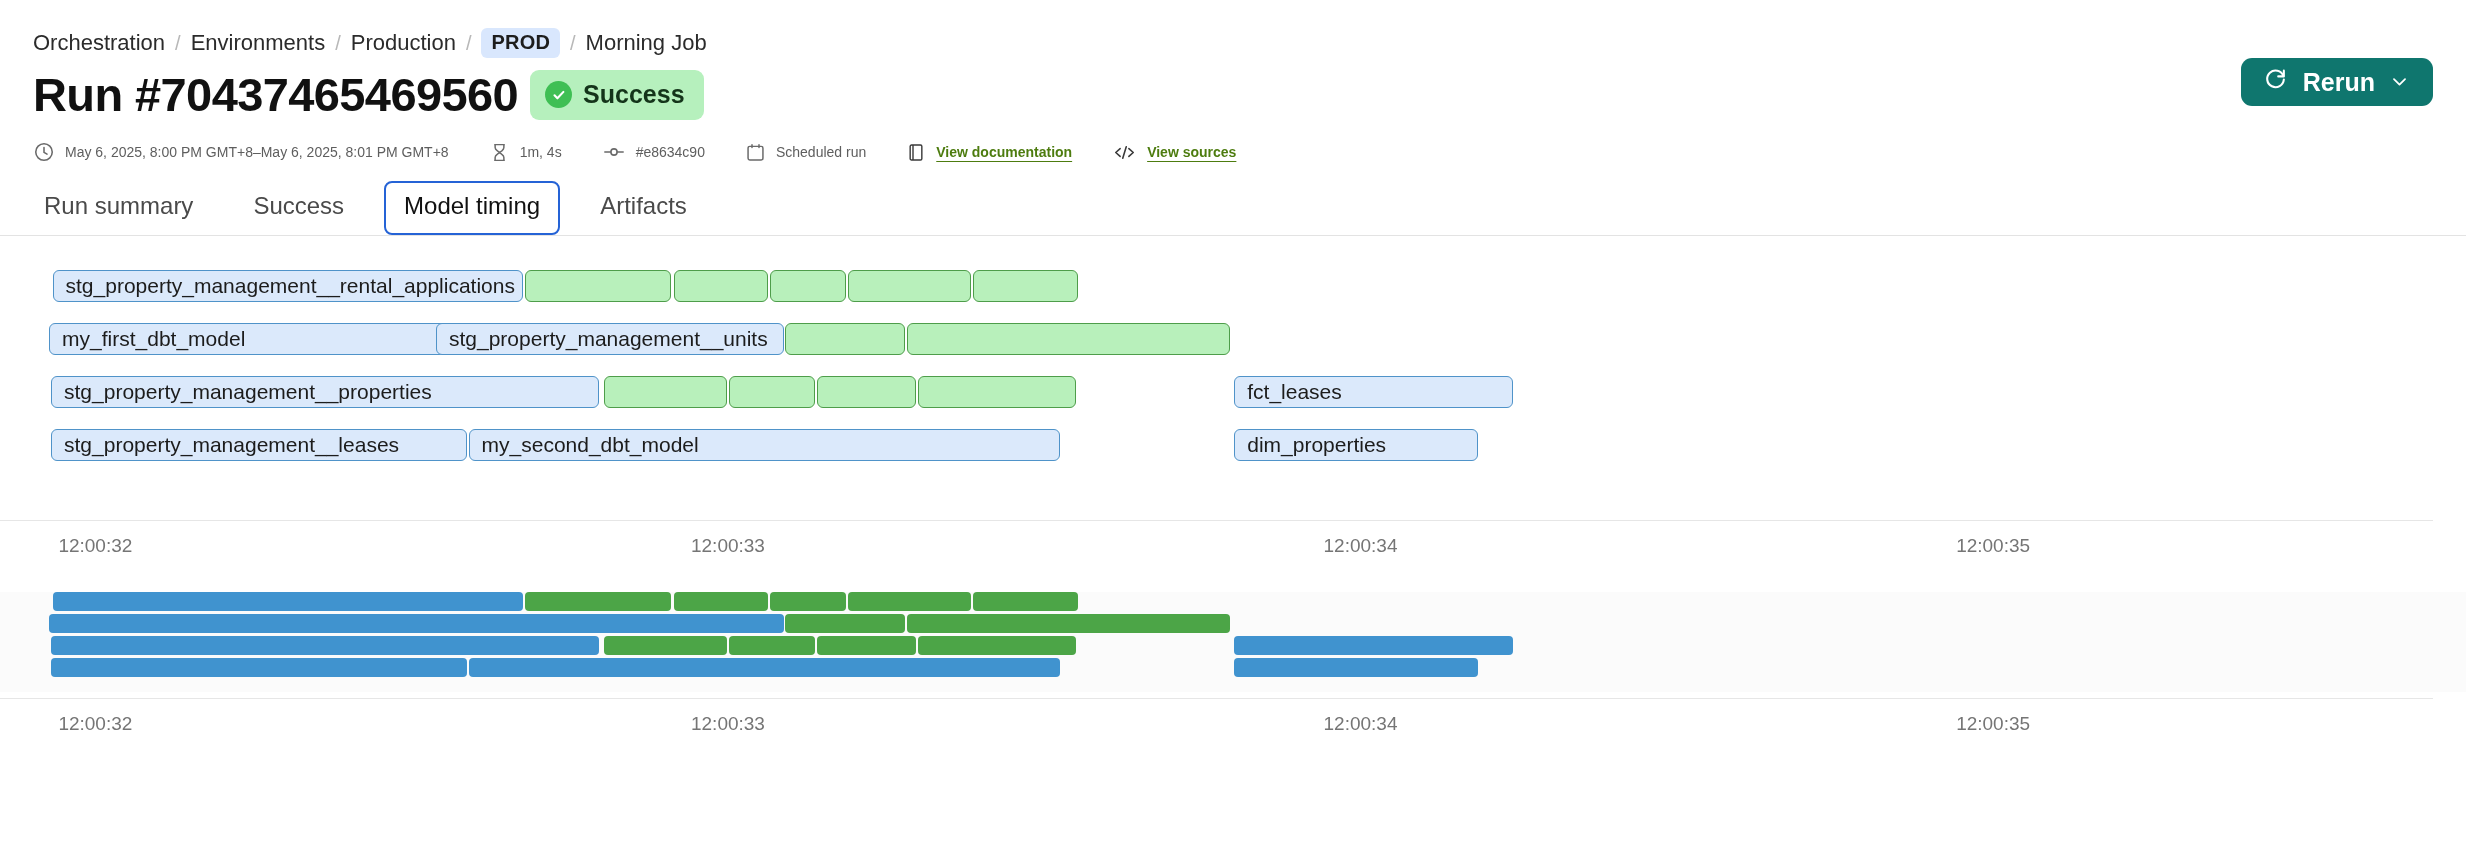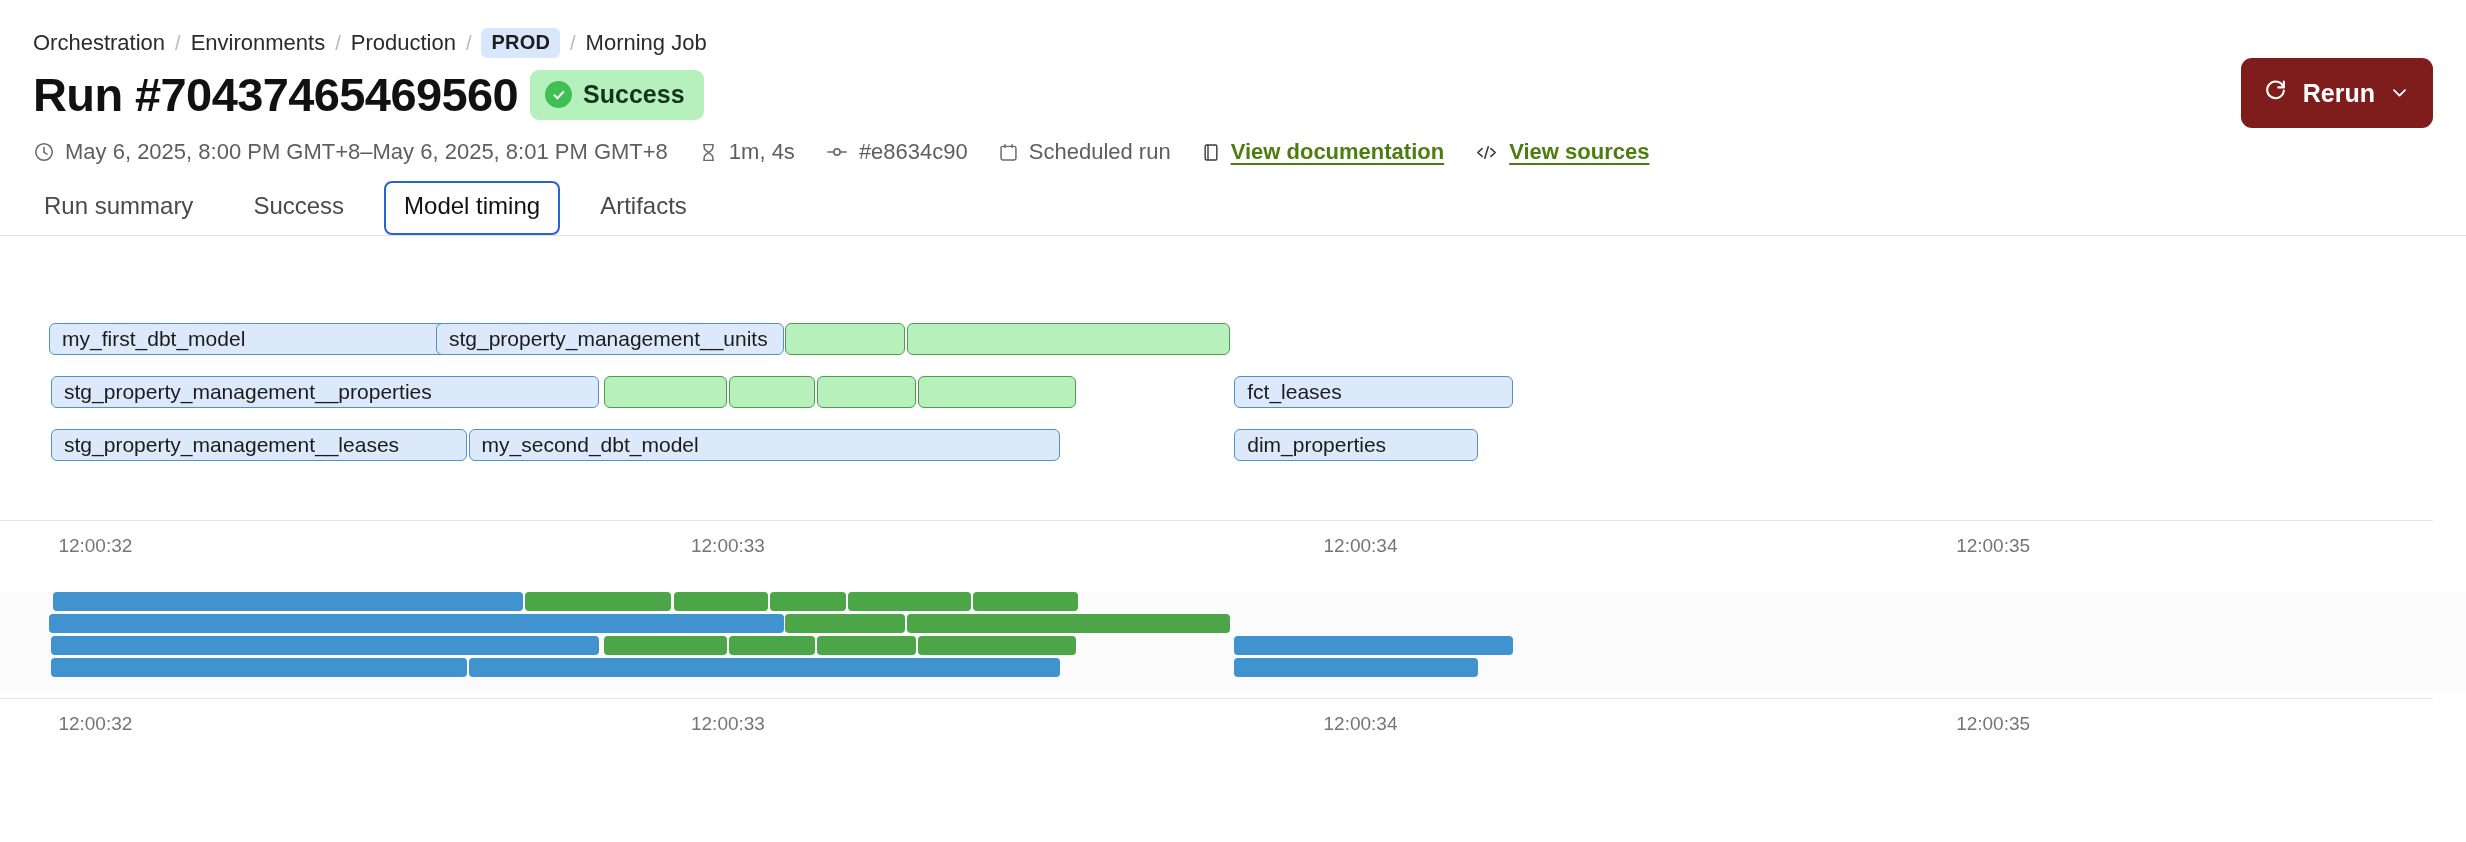--- a/index.html
+++ b/index.html
@@ -71,43 +71,43 @@
     align-items: center;
     justify-content: center;
     flex: none;
   }
   .check-circle svg { display: block; }
 
   .rerun-btn {
     position: absolute;
     right: 33px;
     top: 2px;
-    background: #7f1d1d;
+    background: #0f766e;
     color: #ffffff;
     border: none;
     border-radius: 11px;
-    height: 70px;
+    height: 48px;
     padding: 0 24px 0 22px;
     display: inline-flex;
     align-items: center;
     gap: 15px;
     font-size: 25px;
     font-weight: 600;
     font-family: "Liberation Sans", sans-serif;
     cursor: pointer;
   }
   .rerun-btn .lbl { line-height: 1; }
 
   
   .meta-row {
     display: flex;
     align-items: center;
-    gap: 30px;
+    gap: 40px;
     padding: 16px 0 0 33px;
-    font-size: 22px;
+    font-size: 14px;
     color: #5e5e5e;
     height: 48px;
   }
   .meta-item {
     display: inline-flex;
     align-items: center;
     gap: 10px;
     white-space: nowrap;
   }
   .meta-item .ic { flex: none; display: inline-flex; align-items: center; }
@@ -317,20 +317,28 @@
   </div>
 
 <div class="tabs" id="tabs">
     <button class="tab">Run summary</button>
     <button class="tab">Success</button>
     <button class="tab active">Model timing</button>
     <button class="tab">Artifacts</button>
   </div>
 
 <div class="gantt" id="gantt">
+    <div class="g-row" style="top: 0px;">
+      <div class="seg blue" style="left: 2.13%; width: 19.09%;">stg_property_management__rental_applications</div>
+      <div class="seg green" style="left: 21.29%; width: 5.92%;"></div>
+      <div class="seg green" style="left: 27.33%; width: 3.81%;"></div>
+      <div class="seg green" style="left: 31.23%; width: 3.08%;"></div>
+      <div class="seg green" style="left: 34.4%; width: 4.99%;"></div>
+      <div class="seg green" style="left: 39.46%; width: 4.26%;"></div>
+    </div>
     <div class="g-row" style="top: 53px;">
       <div class="seg blue" style="left: 1.99%; width: 16.65%;">my_first_dbt_model</div>
       <div class="seg blue" style="left: 17.68%; width: 14.11%;">stg_property_management__units</div>
       <div class="seg green" style="left: 31.83%; width: 4.87%;"></div>
       <div class="seg green" style="left: 36.78%; width: 13.1%;"></div>
     </div>
     <div class="g-row" style="top: 106px;">
       <div class="seg blue" style="left: 2.07%; width: 22.24%;">stg_property_management__properties</div>
       <div class="seg green" style="left: 24.49%; width: 4.99%;"></div>
       <div class="seg green" style="left: 29.56%; width: 3.49%;"></div>

